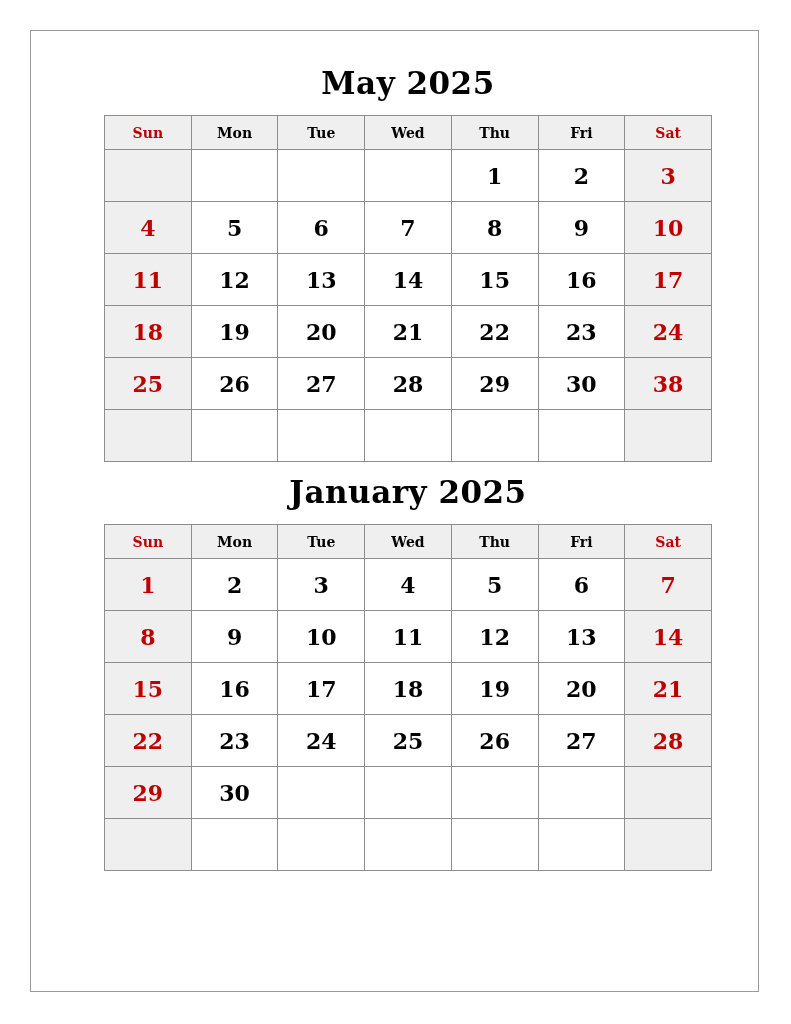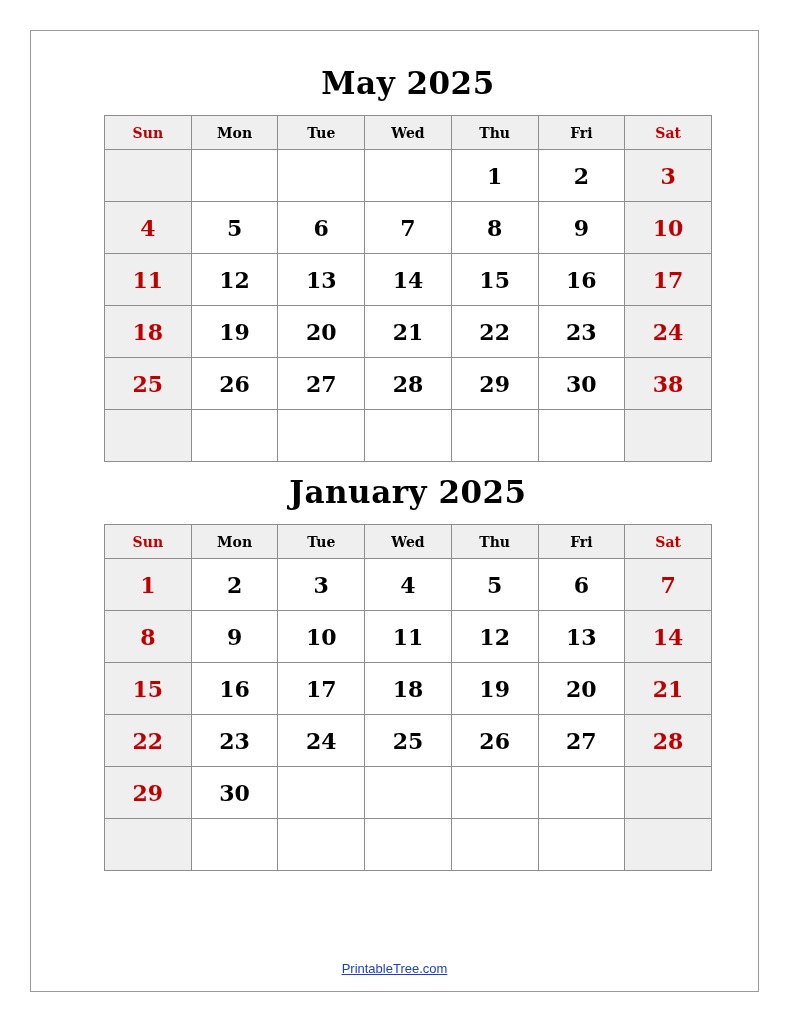--- a/index.html
+++ b/index.html
@@ -236,18 +236,15 @@
             <td></td>
             <td></td>
             <td></td>
             <td></td>
             <td class="empty-weekend"></td>
           </tr>
         </tbody>
       </table>
     </div>
 
-    <div class="footer">
-      <a href="#">PrintableTree.com</a>
-    </div>
 
   </div>
 </div>
 
 </body></html>

